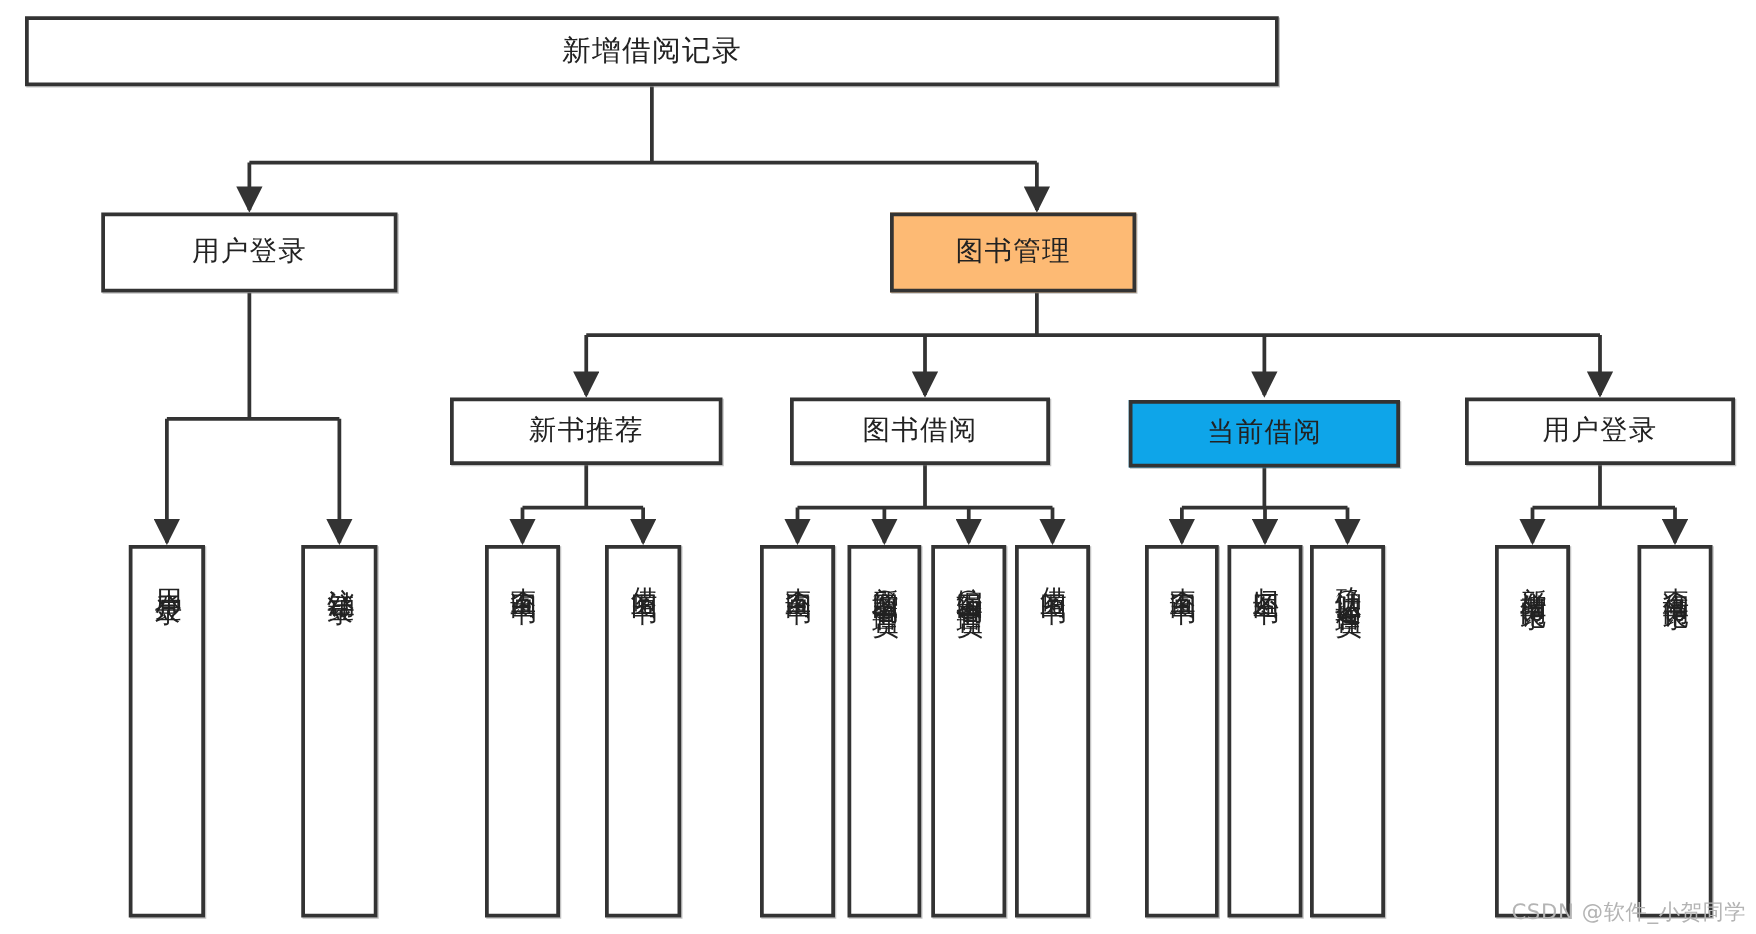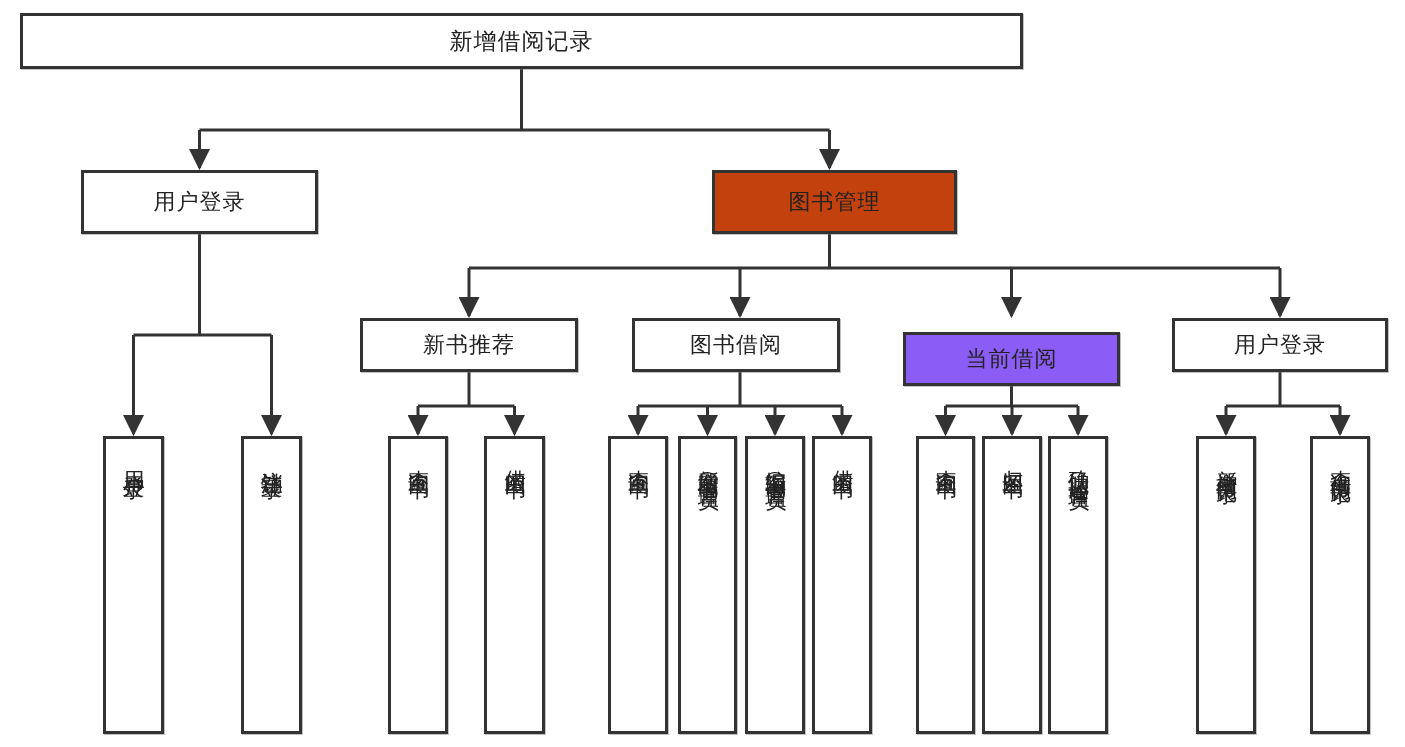--- a/index.html
+++ b/index.html
@@ -120,36 +120,36 @@
       </g>
   </svg>
 
   <div id="nodes">
       <div class="node lvl1" style="left: 20px; top: 13px; width: 1003px; height: 56px; border-color: rgb(51, 51, 51); background: rgb(255, 255, 255);">
         <span class="label" style="color: rgb(34, 34, 34);">新增借阅记录</span>
       </div>
       <div class="node lvl2" style="left: 81px; top: 170px; width: 237px; height: 64px; border-color: rgb(51, 51, 51); background: rgb(255, 255, 255);">
         <span class="label" style="color: rgb(34, 34, 34);">用户登录</span>
       </div>
-      <div class="node lvl2" style="left: 712px; top: 170px; width: 245px; height: 64px; border-color: rgb(51, 51, 51); background: #c2410c;">
+      <div class="node lvl2" style="left: 712px; top: 170px; width: 197px; height: 64px; border-color: rgb(51, 51, 51); background: #fdba74;">
         <span class="label" style="color: rgb(34, 34, 34);">图书管理</span>
       </div>
       <div class="node lvl3 vertical" style="left: 103px; top: 436px; width: 61px; height: 298px; border-color: rgb(51, 51, 51); background: rgb(255, 255, 255);">
         <span class="label" style="color: rgb(34, 34, 34);">用户登录</span>
       </div>
       <div class="node lvl3 vertical" style="left: 241px; top: 436px; width: 61px; height: 298px; border-color: rgb(51, 51, 51); background: rgb(255, 255, 255);">
         <span class="label" style="color: rgb(34, 34, 34);">注销登录</span>
       </div>
       <div class="node lvl3" style="left: 360px; top: 318px; width: 218px; height: 54px; border-color: rgb(51, 51, 51); background: rgb(255, 255, 255);">
         <span class="label" style="color: rgb(34, 34, 34); text-align: right;">新书推荐</span>
       </div>
       <div class="node lvl3" style="left: 632px; top: 318px; width: 208px; height: 54px; border-color: rgb(51, 51, 51); background: rgb(255, 255, 255);">
         <span class="label" style="color: rgb(34, 34, 34);">图书借阅</span>
       </div>
-      <div class="node lvl3" style="left: 903px; top: 332px; width: 217px; height: 54px; border-color: rgb(51, 51, 51); background: #8b5cf6;">
+      <div class="node lvl3" style="left: 903px; top: 320px; width: 217px; height: 54px; border-color: rgb(51, 51, 51); background: #0ea5e9;">
         <span class="label" style="color: rgb(34, 34, 34);">当前借阅</span>
       </div>
       <div class="node lvl3" style="left: 1172px; top: 318px; width: 216px; height: 54px; border-color: rgb(51, 51, 51); background: rgb(255, 255, 255);">
         <span class="label" style="color: rgb(34, 34, 34);">用户登录</span>
       </div>
       <div class="node lvl4 vertical" style="left: 388px; top: 436px; width: 60px; height: 298px; border-color: rgb(51, 51, 51); background: rgb(255, 255, 255);">
         <span class="label" style="color: rgb(34, 34, 34);">查询图书</span>
       </div>
       <div class="node lvl4 vertical" style="left: 484px; top: 436px; width: 61px; height: 298px; border-color: rgb(51, 51, 51); background: rgb(255, 255, 255);">
         <span class="label" style="color: rgb(34, 34, 34);">借阅图书</span>
@@ -176,13 +176,14 @@
         <span class="label" style="color: rgb(34, 34, 34);">确认归还（管理员）</span>
       </div>
       <div class="node lvl4 vertical" style="left: 1196px; top: 436px; width: 60px; height: 298px; border-color: rgb(51, 51, 51); background: rgb(255, 255, 255);">
         <span class="label" style="color: rgb(34, 34, 34);">新增借阅记录</span>
       </div>
       <div class="node lvl4 vertical" style="left: 1310px; top: 436px; width: 60px; height: 298px; border-color: rgb(51, 51, 51); background: rgb(255, 255, 255);">
         <span class="label" style="color: rgb(34, 34, 34);">查询借阅记录</span>
       </div>
     </div>
 
+  <div id="watermark">CSDN @软件_小贺同学</div>
 </div>
 
 </body></html>

